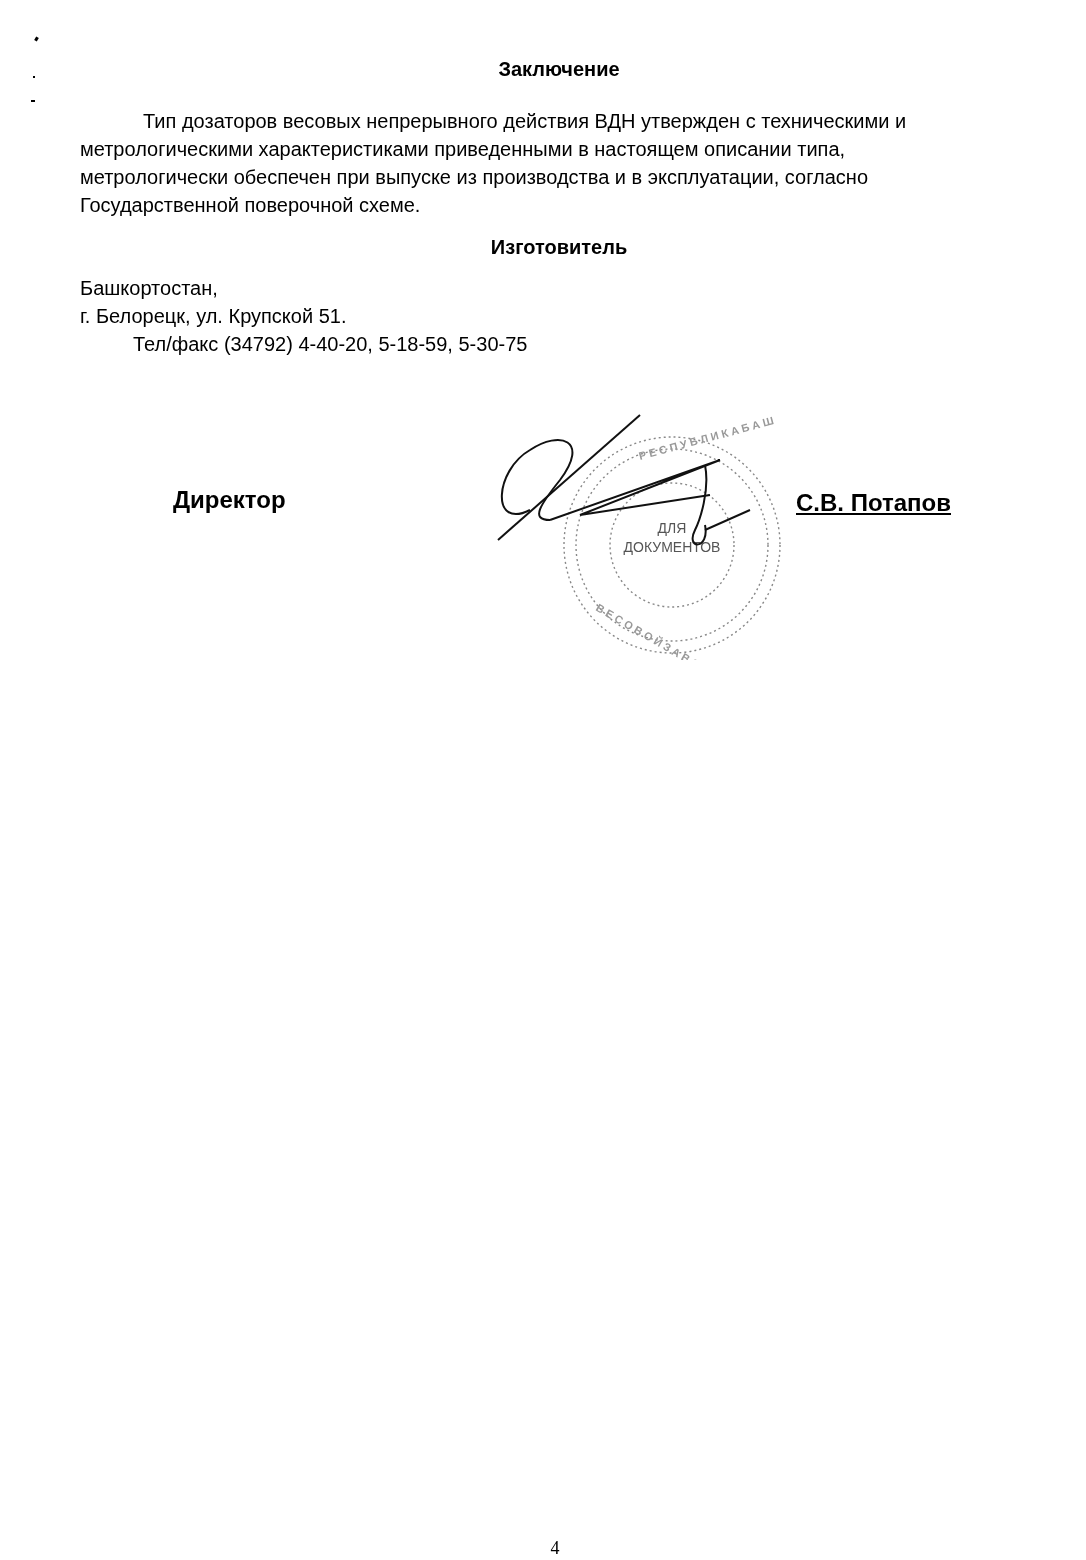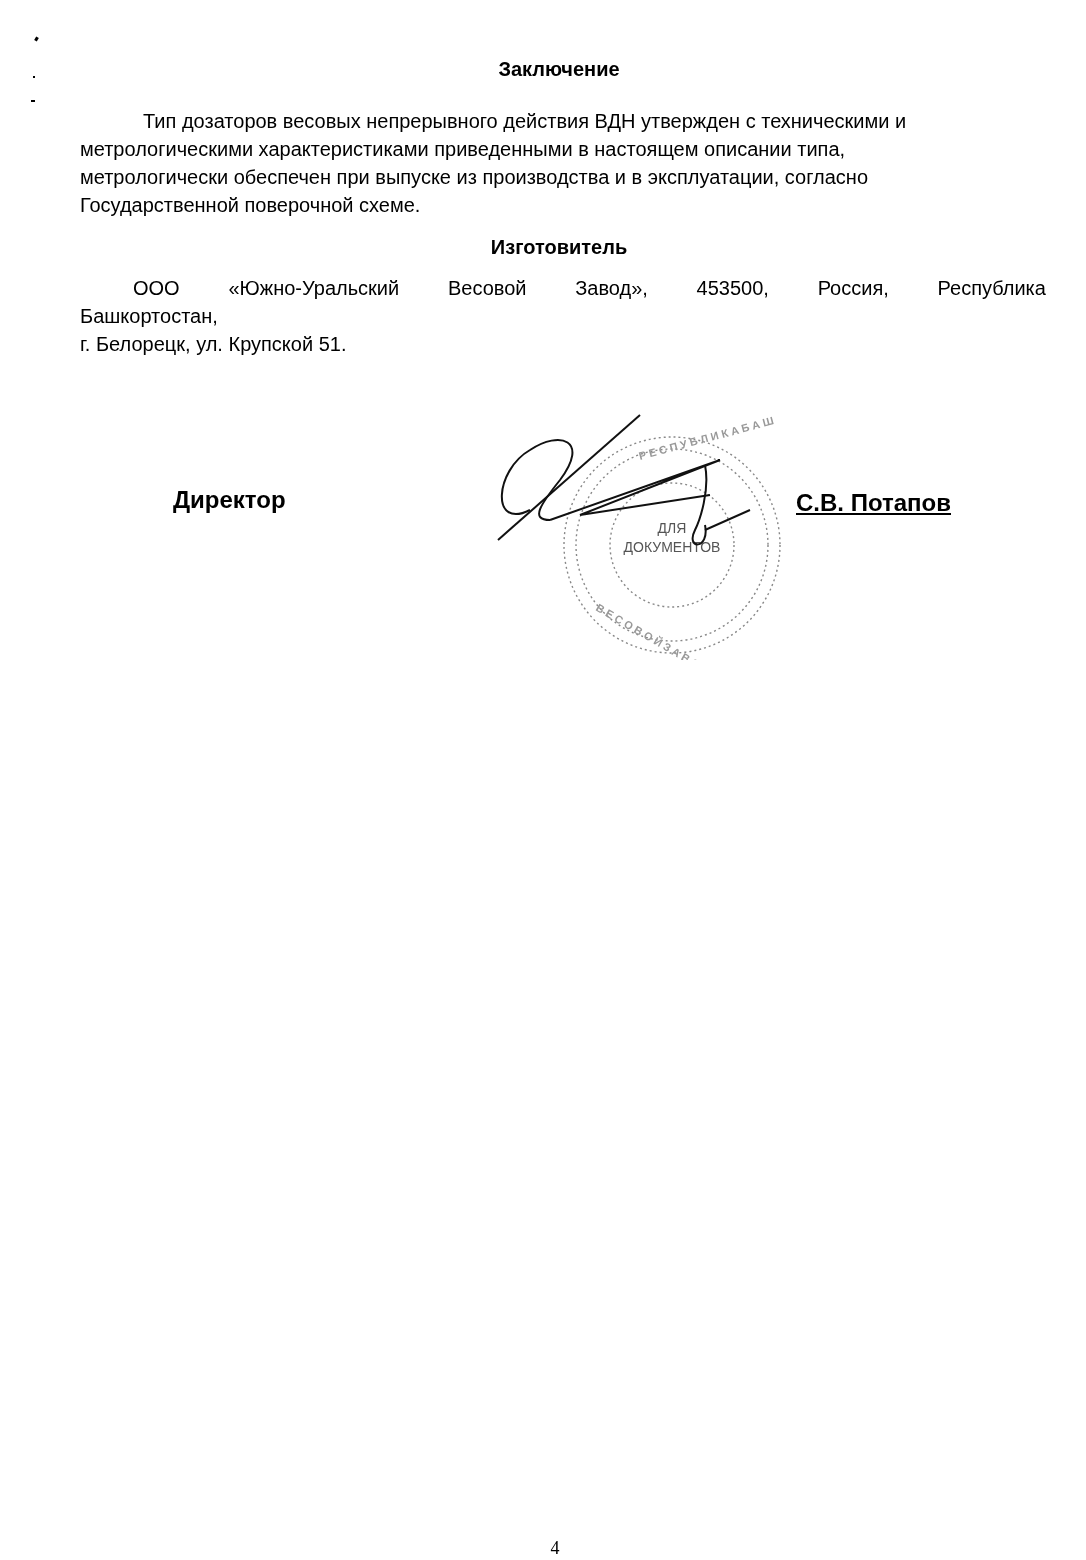--- a/index.html
+++ b/index.html
@@ -44,31 +44,23 @@
   <div class="para" style="top:107px;">
     <span class="line" style="padding-left:63px;">Тип дозаторов весовых непрерывного действия ВДН утвержден с техническими и</span>
     <span class="line">метрологическими характеристиками приведенными в настоящем описании типа,</span>
     <span class="line">метрологически обеспечен при выпуске из производства и в эксплуатации, согласно</span>
     <span class="line">Государственной поверочной схеме.</span>
   </div>
 
   <div class="heading" style="top:236px;">Изготовитель</div>
 
   <div class="para" style="top:274px;">
-    <div class="justify-line">
-      <span>ООО</span>
-      <span>«Южно-Уральский</span>
-      <span>Весовой</span>
-      <span>Завод»,</span>
-      <span>453500,</span>
-      <span>Россия,</span>
-      <span>Республика</span>
-    </div>
     <span class="line">Башкортостан,</span>
     <span class="line">г. Белорецк, ул. Крупской 51.</span>
+    <span class="line" style="padding-left:53px;">Тел/факс (34792) 4-40-20, 5-18-59, 5-30-75</span>
   </div>
 
   <div class="sig-label" style="left:173px;top:486px;">Директор</div>
 
   <div class="stamp">
     <svg width="300" height="250" viewBox="0 0 300 250">
       <g fill="none" stroke="#888" stroke-dasharray="2 3" stroke-width="1.4">
         <circle cx="182" cy="135" r="108"></circle>
         <circle cx="182" cy="135" r="96"></circle>
         <circle cx="182" cy="135" r="62"></circle>

